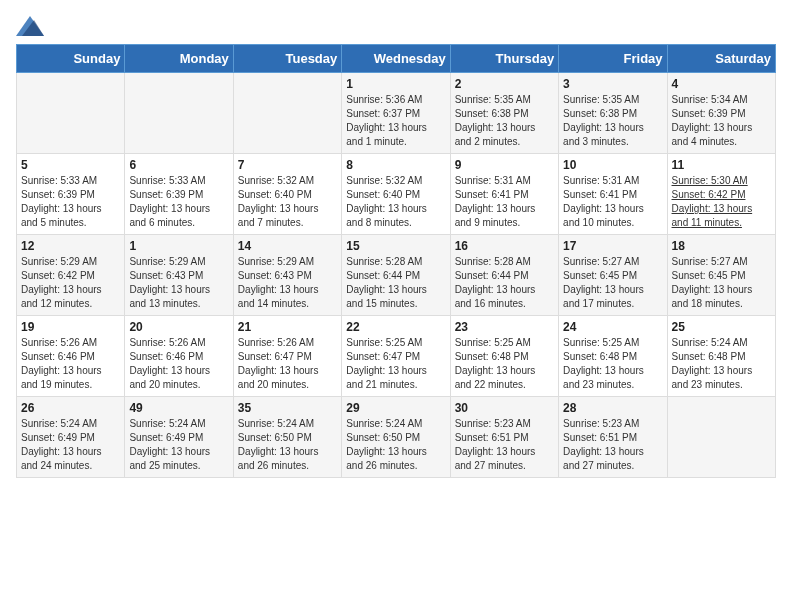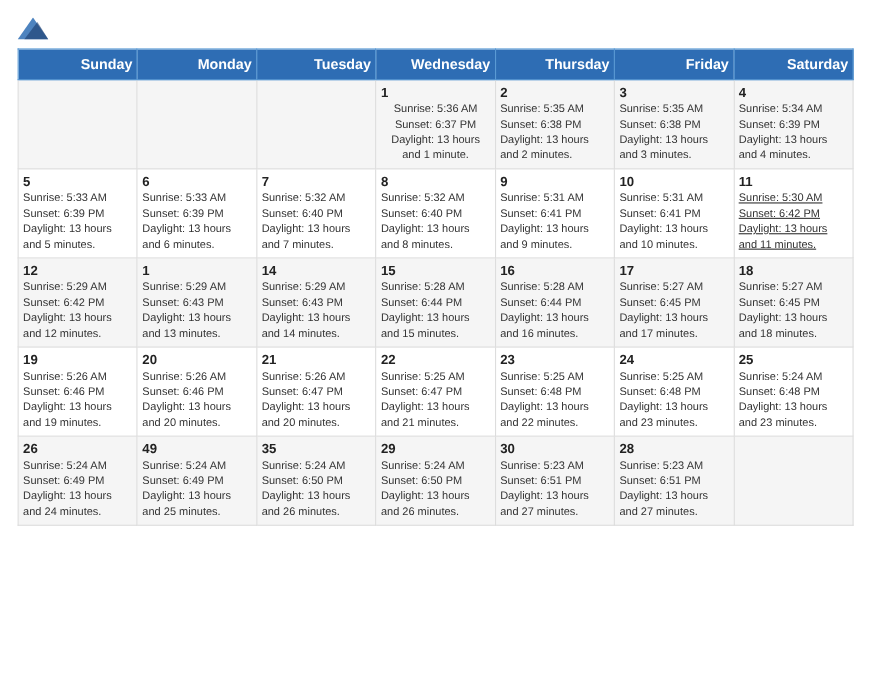--- a/index.html
+++ b/index.html
@@ -113,21 +113,21 @@
         <th>Saturday</th>
       </tr>
   </thead>
   <tbody id="calendar-body">
   <tr>
         <td></td>
         <td></td>
         <td></td>
         <td>
           <span class="day-num">1</span>
-          <div class="cell-info" style="white-space: pre-line; text-align: center;">Sunrise: 5:36 AM
+          <div class="cell-info" style="white-space: pre-line;">Sunrise: 5:36 AM
 Sunset: 6:37 PM
 Daylight: 13 hours
 and 1 minute.</div>
         </td>
         <td>
           <span class="day-num">2</span>
           <div class="cell-info" style="white-space: pre-line;">Sunrise: 5:35 AM
 Sunset: 6:38 PM
 Daylight: 13 hours
 and 2 minutes.</div>

